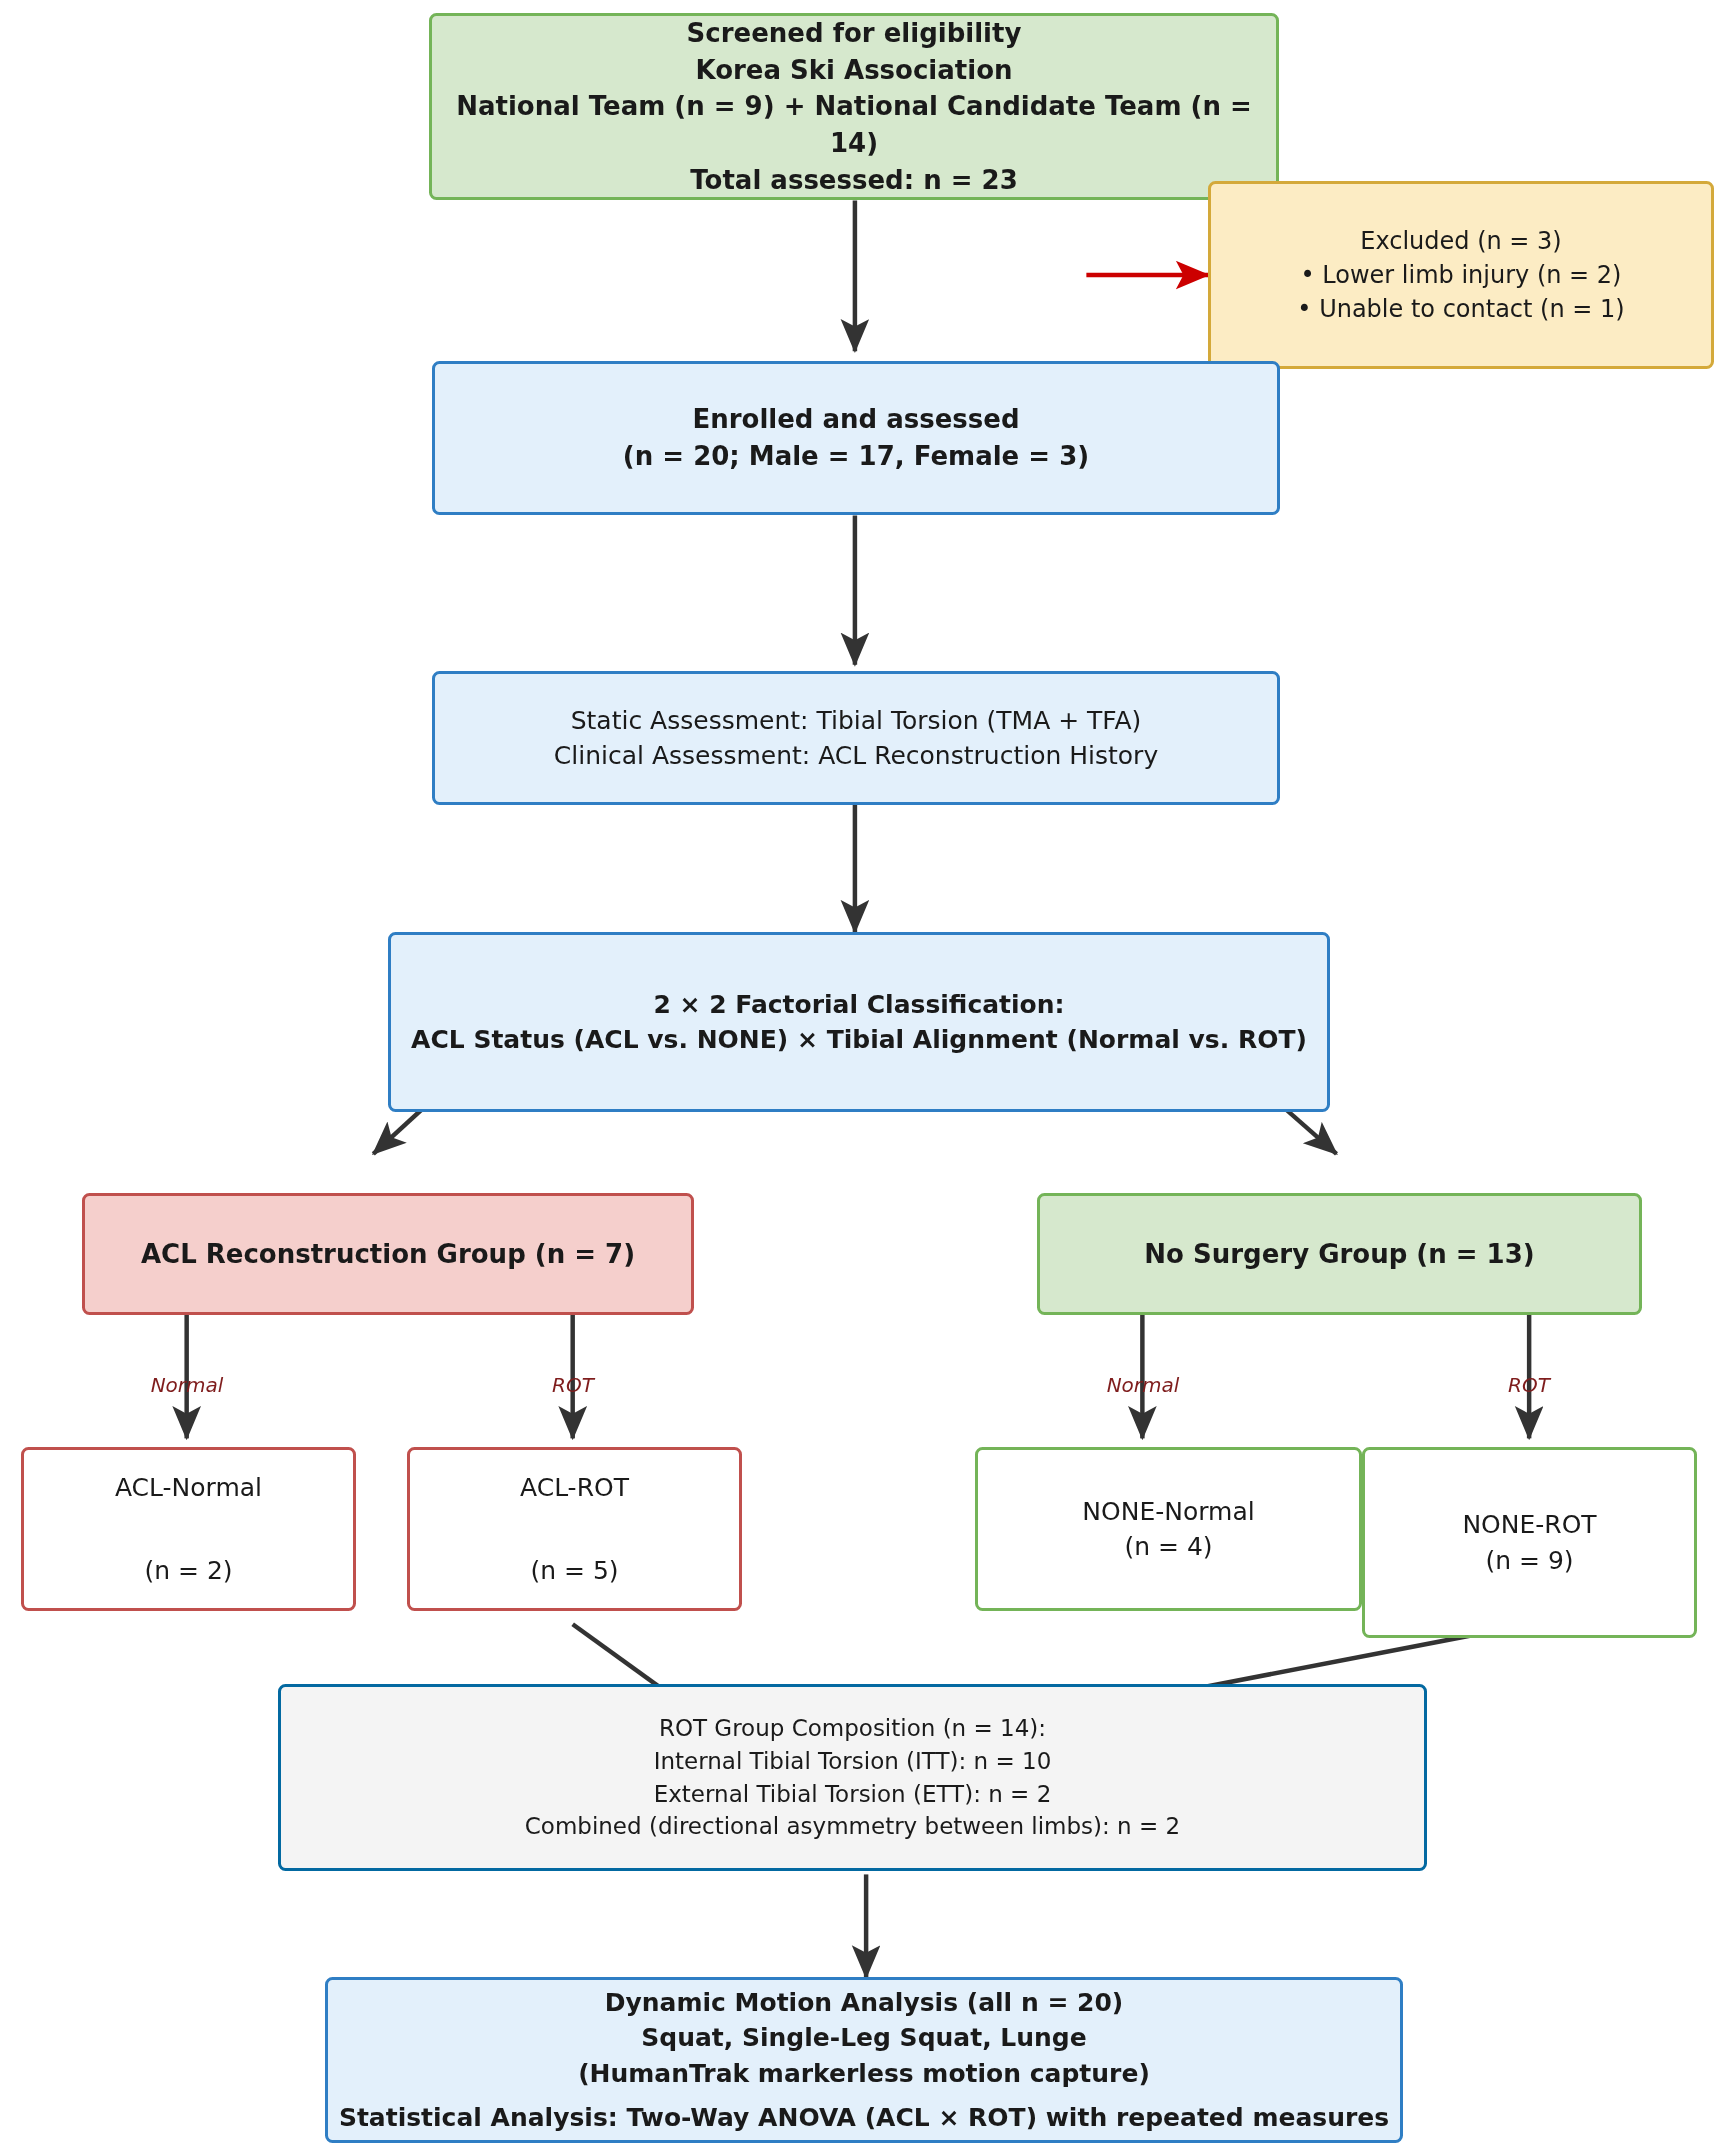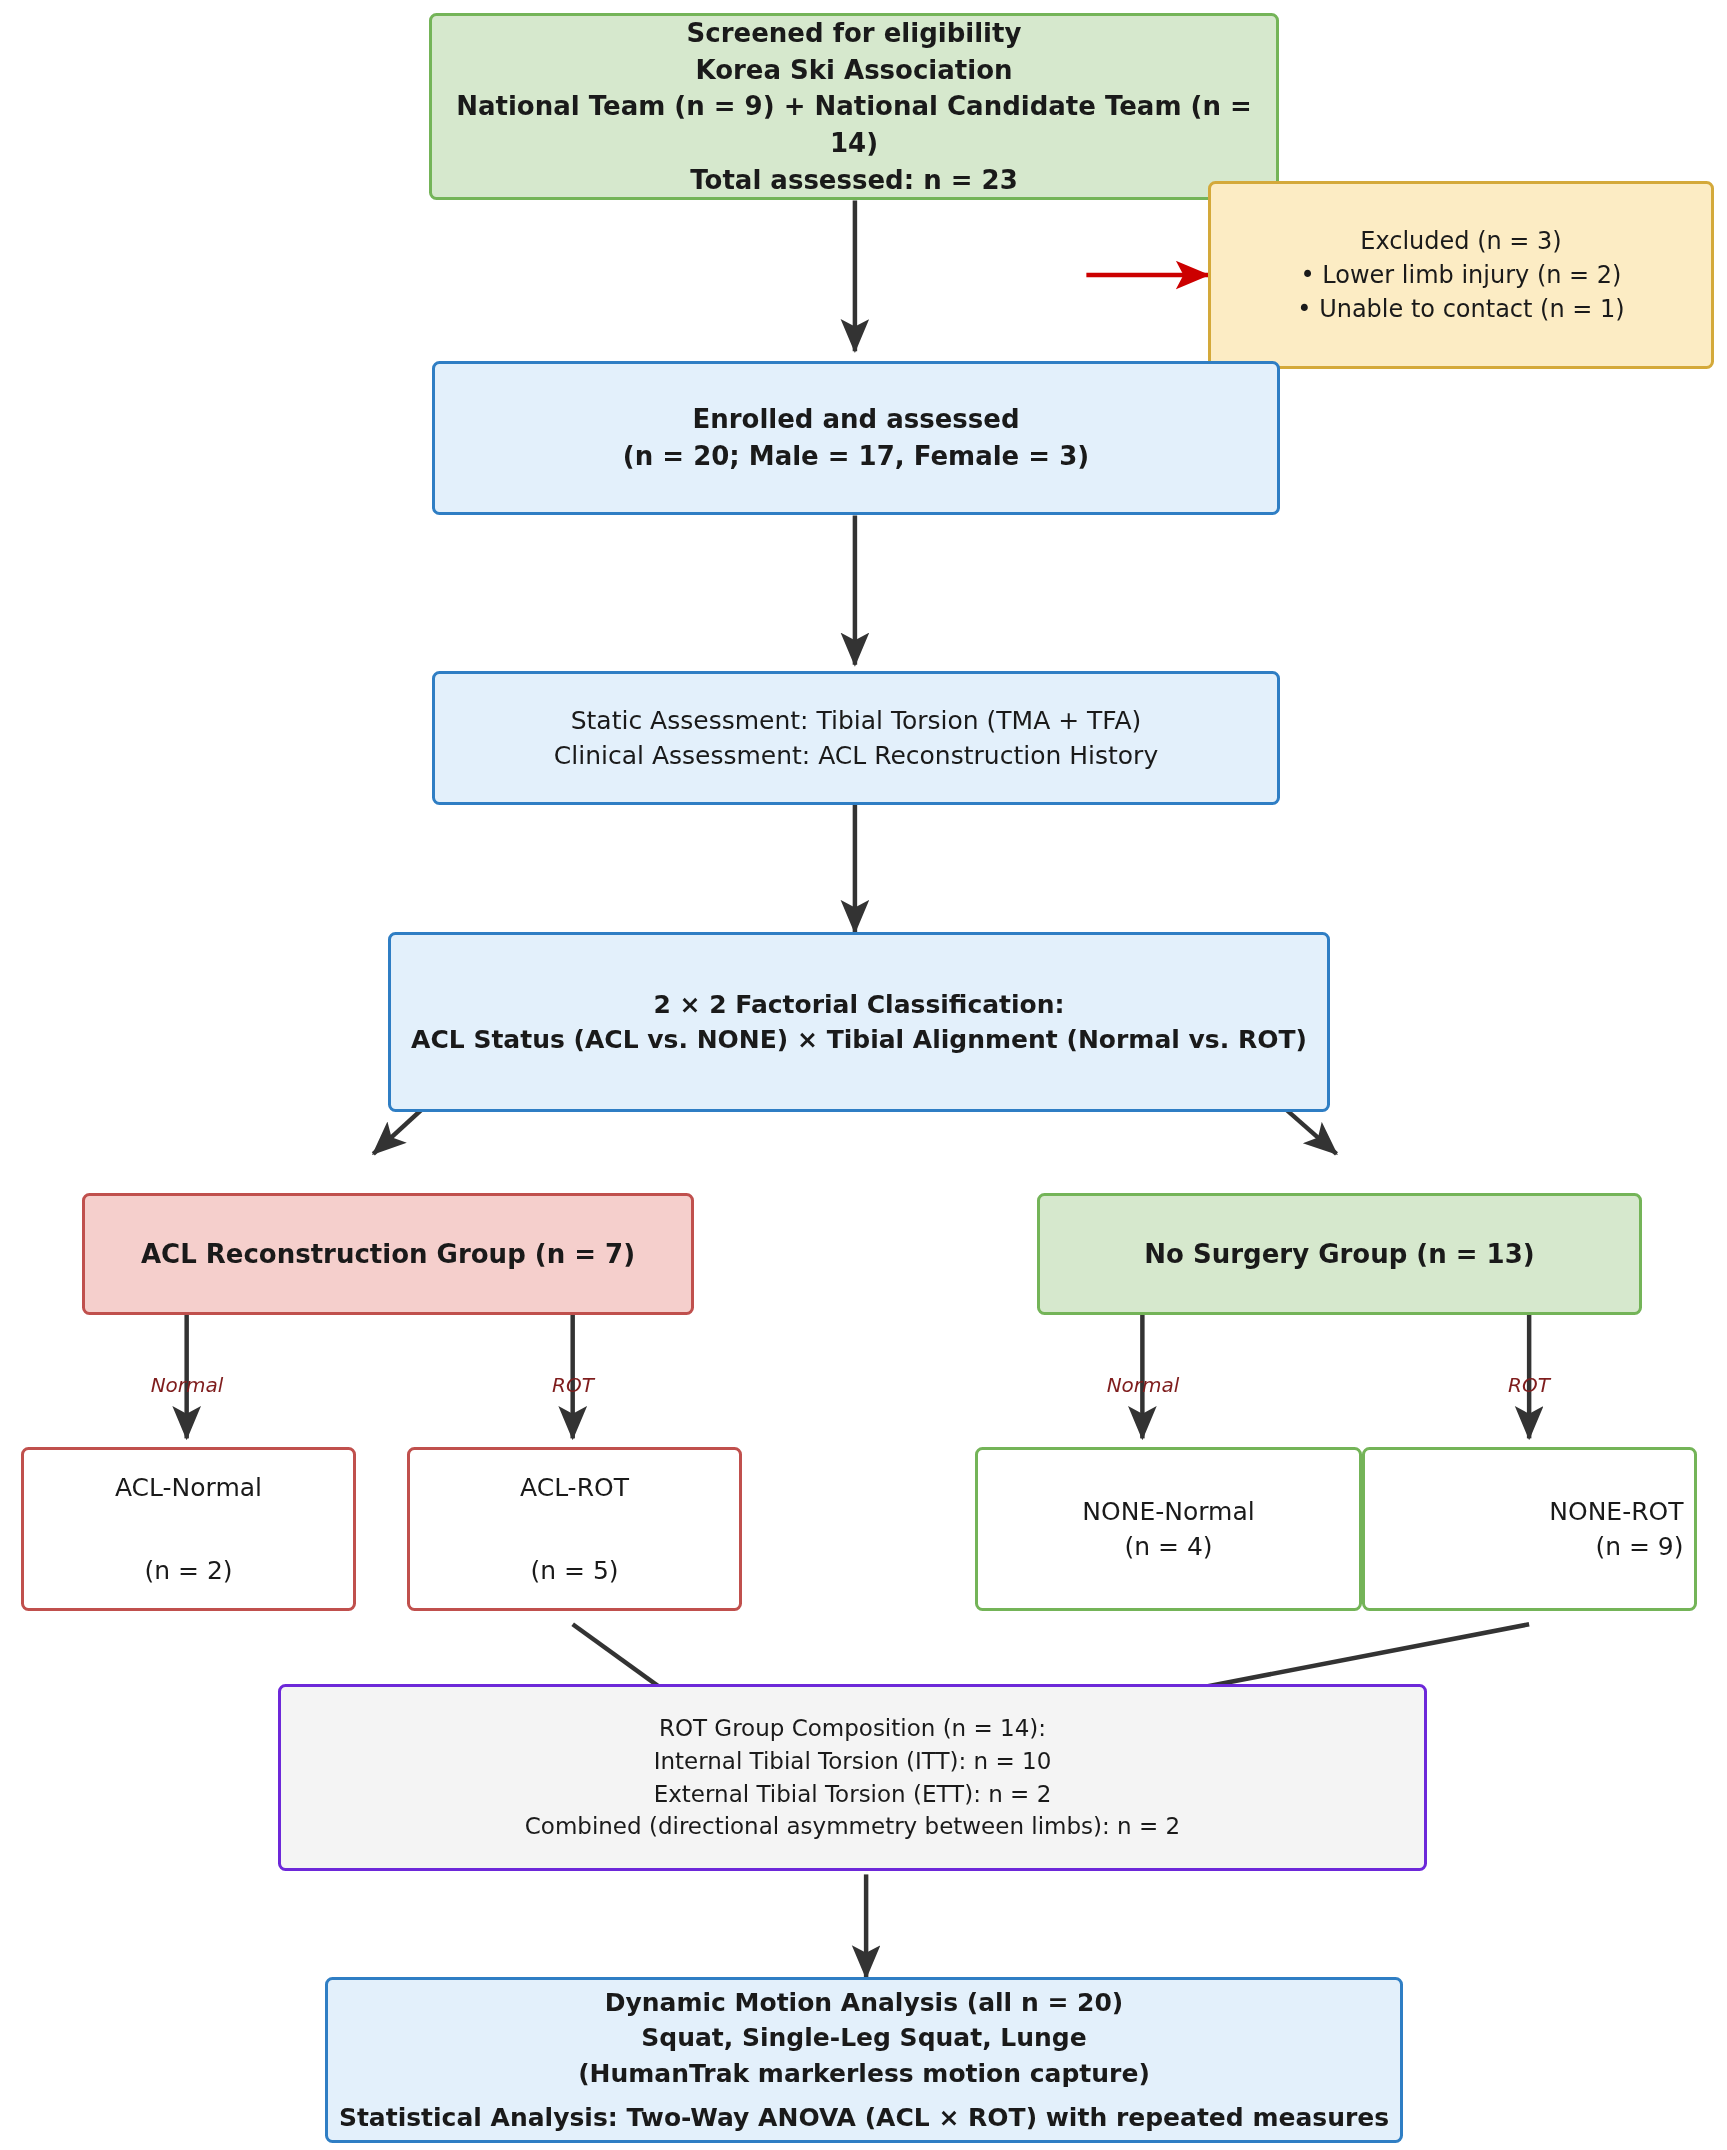--- a/index.html
+++ b/index.html
@@ -39,21 +39,21 @@
   .node .line { display: block; width: 100%; }
   .node .spacer { display: block; height: 1.0em; }
 
   
   .fill-green  { background: #d6e8cd; border: 3.7px solid #74b458; }
   .fill-blue   { background: #e3f0fb; border: 3.7px solid #2f7ec4; }
   .fill-yellow { background: #fcecc4; border: 3.7px solid #d4a93a; }
   .fill-red    { background: #f5cfcc; border: 3.7px solid #c0504d; }
   .fill-white-red   { background: #ffffff; border: 3.7px solid #c0504d; gap: 48px; }
   .fill-white-green { background: #ffffff; border: 3.7px solid #74b458; }
-  .fill-gray   { background: #f4f4f4; border: 3px solid #6d28d9; }
+  .fill-gray   { background: #f4f4f4; border: 3px solid #0369a1; }
 
   .bold { font-weight: bold; }
   .fs-35 { font-size: 26px; }
   .fs-33 { font-size: 25px; }
   .fs-32 { font-size: 24px; }
   .fs-31 { font-size: 23px; }
 
   .edge-label {
     position: absolute;
     font-family: "DejaVu Sans", "Liberation Sans", sans-serif;
@@ -155,21 +155,21 @@
   <div class="node fill-white-red fs-33" style="left:407px; top:1447px; width:335px; height:164px;">
     <span class="line">ACL-ROT</span>
     <span class="line">(n = 5)</span>
   </div>
 
   <div class="node fill-white-green fs-33" style="left:975px; top:1447px; width:387px; height:164px;">
     <span class="line">NONE-Normal</span>
     <span class="line">(n = 4)</span>
   </div>
 
-  <div class="node fill-white-green fs-33" style="left:1362px; top:1447px; width:335px; height:164px;text-align:right;">
+  <div class="node fill-white-green fs-33" style="left:1362px; top:1447px; width:335px; height:191px;">
     <span class="line">NONE-ROT</span>
     <span class="line">(n = 9)</span>
   </div>
 
   <div class="node fill-gray fs-31" style="left:278px; top:1684px; width:1149px; height:187px;">
     <span class="line">ROT Group Composition (n = 14):</span>
     <span class="line">Internal Tibial Torsion (ITT): n = 10</span>
     <span class="line">External Tibial Torsion (ETT): n = 2</span>
     <span class="line">Combined (directional asymmetry between limbs): n = 2</span>
   </div>

